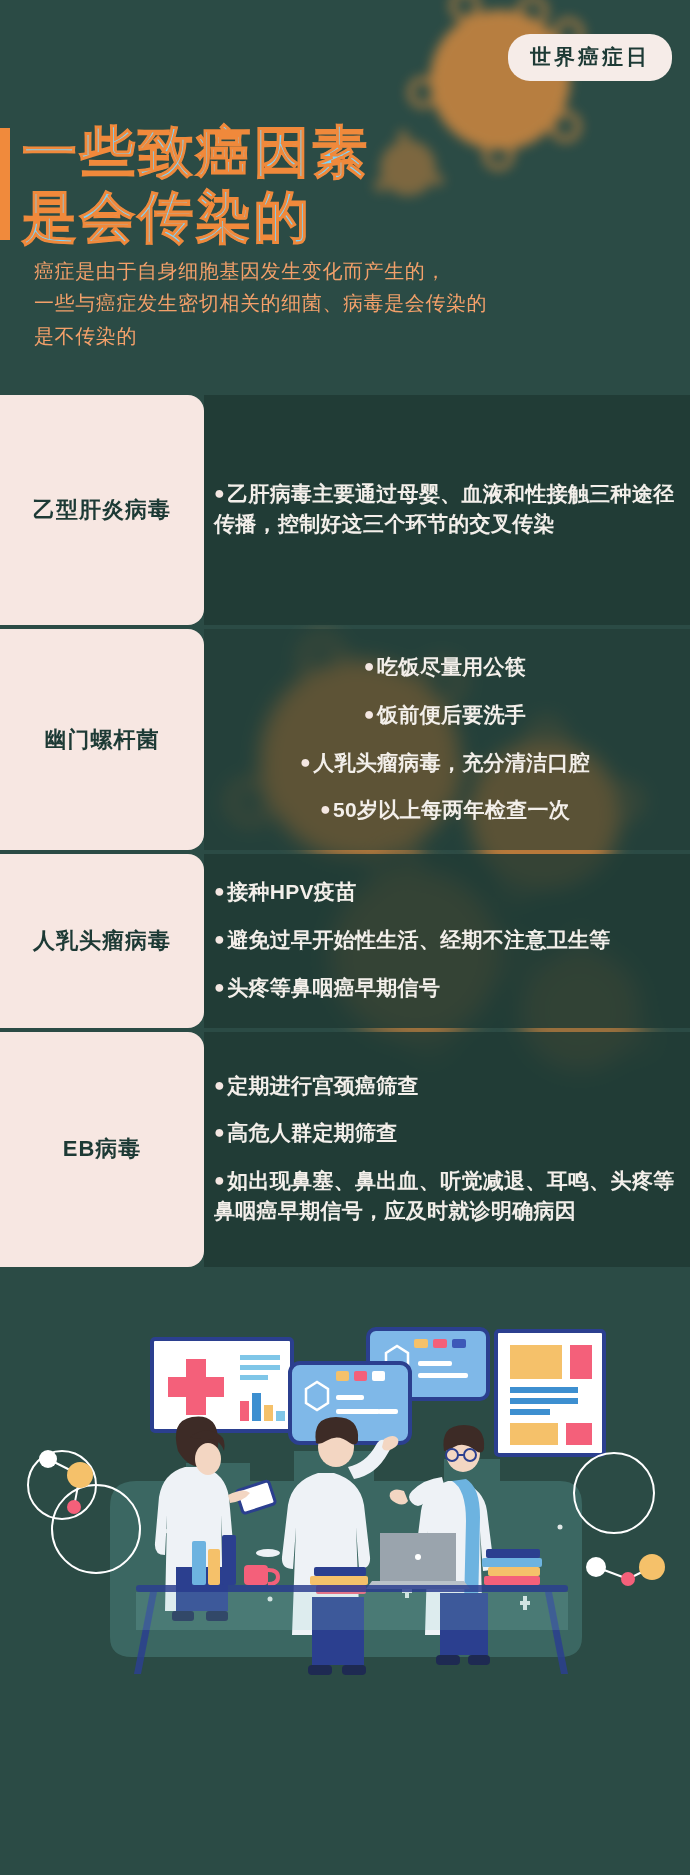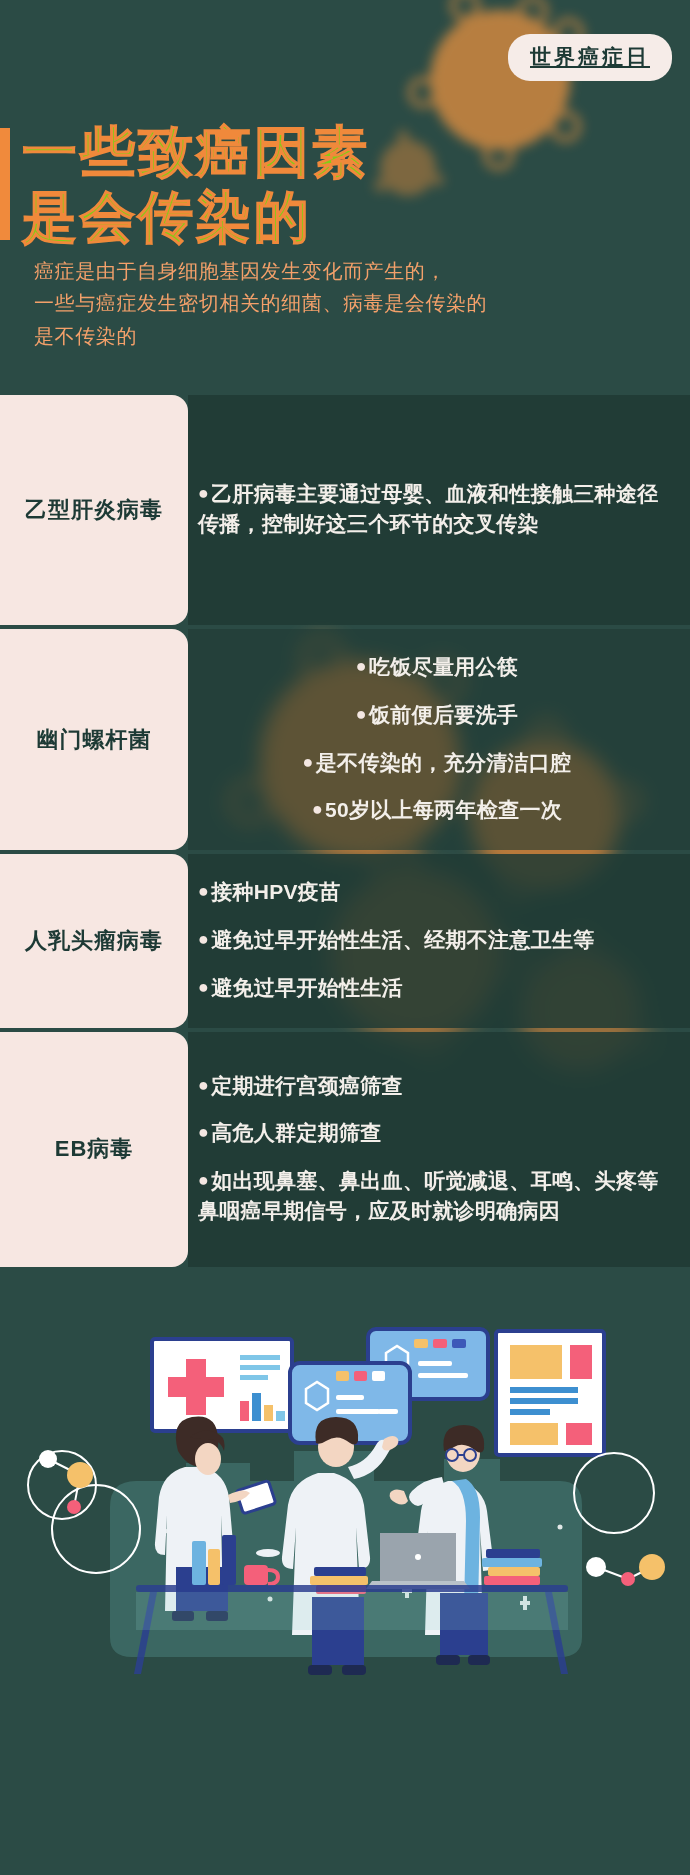--- a/index.html
+++ b/index.html
@@ -45,39 +45,38 @@
     position: absolute;
     top: 34px; right: 18px;
     background: #f6ece8;
     color: #1d3a35;
     border-radius: 22px;
     padding: 9px 22px 10px 22px;
     font-size: 21px;
     font-weight: bold;
     letter-spacing: 3px;
     z-index: 5;
-    text-decoration: underline;
   }
   .title-wrap {
     position: absolute;
     top: 128px; left: 0;
     z-index: 5;
     display: flex;
     align-items: flex-start;
   }
   .title-bar {
     width: 10px;
     height: 112px;
     background: #f08a3c;
     margin-right: 12px;
     flex: none;
   }
   .title-lines { margin-top: -8px; }
   .title-line {
-    color: #84cc16;
+    color: #7dd3fc;
     font-size: 55px;
     font-weight: 900;
     line-height: 1.18;
     letter-spacing: 3px;
     -webkit-text-stroke: 1.2px #f0893b;
   }
   .subtitle {
     position: absolute;
     top: 255px; left: 34px;
     z-index: 5;
@@ -95,21 +94,21 @@
     position: relative;
     z-index: 4;
   }
   .row {
     display: flex;
     align-items: stretch;
     position: relative;
   }
   .row + .row { margin-top: 4px; }
   .row-label {
-    width: 188px;
+    width: 204px;
     flex: none;
     background: #f7e7e2;
     border-radius: 0 16px 16px 0;
     display: flex;
     align-items: center;
     justify-content: center;
     position: relative;
     z-index: 2;
   }
   .row-label span {
@@ -232,33 +231,33 @@
     </div>
   </div>
 
   <div class="row tint" style="min-height:210px;">
     <div class="row-label">
       <span>幽门螺杆菌</span>
     </div>
     <div class="row-body">
       <div class="bullet">吃饭尽量用公筷</div>
       <div class="bullet">饭前便后要洗手</div>
-      <div class="bullet">是不传染的，充分清洁口腔</div>
+      <div class="bullet">人乳头瘤病毒，充分清洁口腔</div>
       <div class="bullet">50岁以上每两年检查一次</div>
     </div>
   </div>
 
   <div class="row" style="min-height:155px;">
     <div class="row-label">
       <span>人乳头瘤病毒</span>
     </div>
     <div class="row-body">
       <div class="bullet">接种HPV疫苗</div>
       <div class="bullet">避免过早开始性生活、经期不注意卫生等</div>
-      <div class="bullet">避免过早开始性生活</div>
+      <div class="bullet">头疼等鼻咽癌早期信号</div>
     </div>
   </div>
 
   <div class="row" style="min-height:235px;">
     <div class="row-label">
       <span>EB病毒</span>
     </div>
     <div class="row-body">
       <div class="bullet">定期进行宫颈癌筛查</div>
       <div class="bullet">高危人群定期筛查</div>

